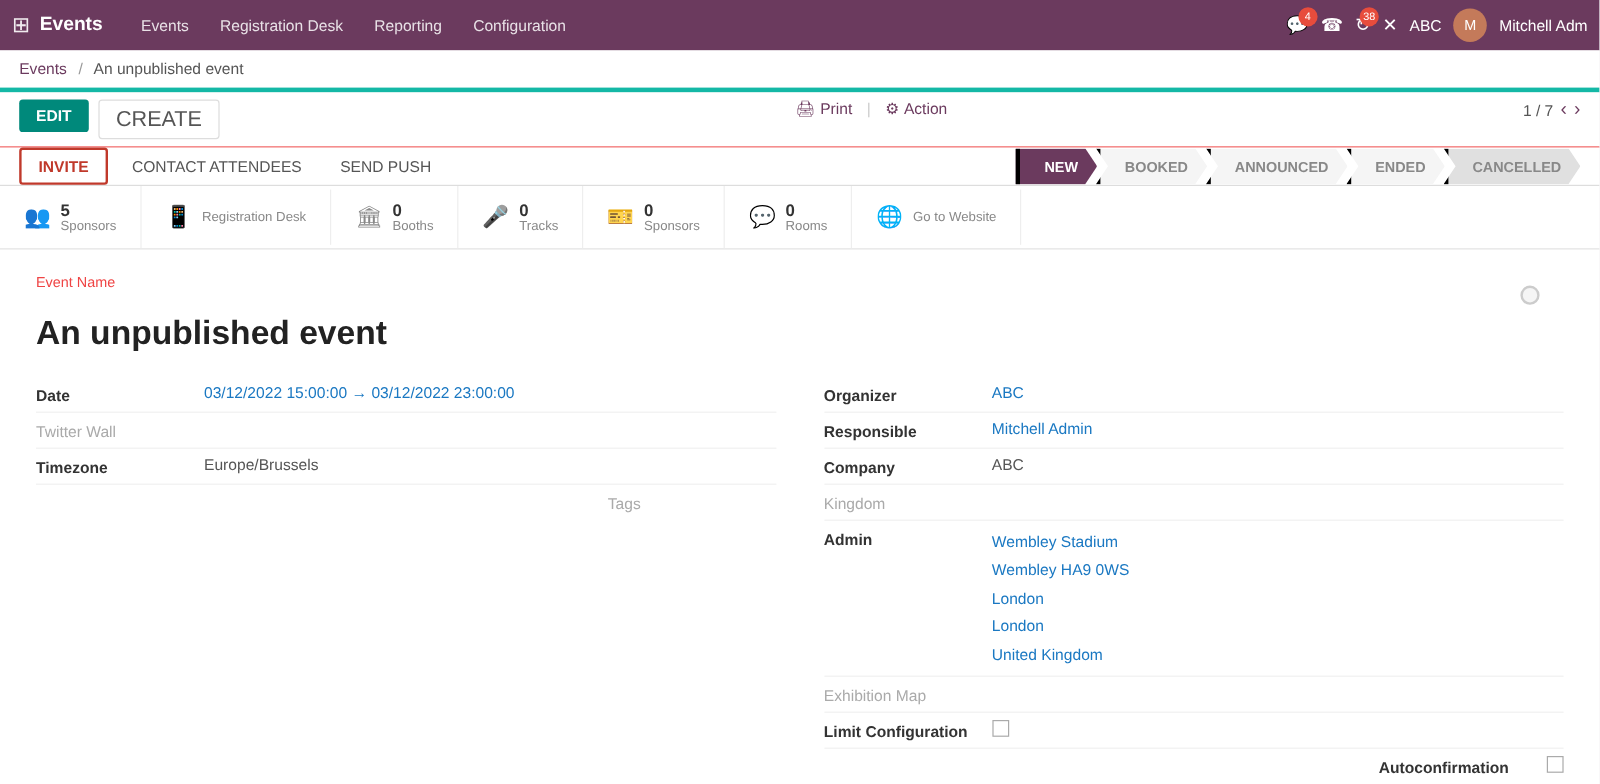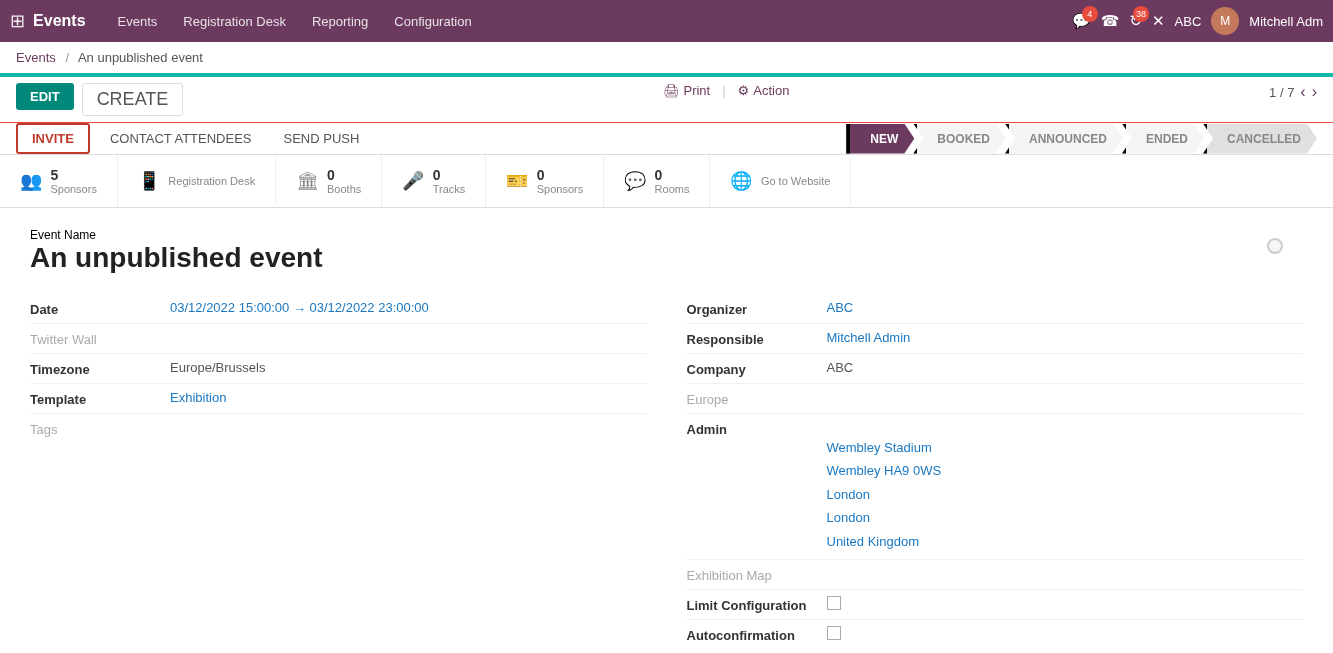--- a/index.html
+++ b/index.html
@@ -186,59 +186,59 @@
 
     
     .main-content {
       background: #fff;
       margin: 0;
       padding: 20px 30px;
     }
 
     .field-label-sm {
       font-size: 12px;
-      color: #000000;
-      margin-bottom: 0;
+      color: #ef4444;
+      margin-bottom: 20px;
     }
     .event-title {
       font-size: 28px;
       font-weight: bold;
       color: #222;
       margin-bottom: 20px;
     }
 
     .form-grid {
       display: grid;
       grid-template-columns: 1fr 1fr;
       gap: 0 40px;
     }
 
     .form-row {
       display: flex;
       align-items: flex-start;
       padding: 6px 0;
       border-bottom: 1px solid #f0f0f0;
     }
-    .form-row:last-child { border-bottom: none; }
+    .form-row:last-child { border-bottom: none; justify-content: flex-end; }
     .form-key {
       font-weight: bold;
       color: #333;
       width: 140px;
       min-width: 140px;
       font-size: 13px;
       padding-top: 2px;
     }
     .form-key.light { font-weight: normal; color: #aaa; }
     .form-val {
       color: #555;
       font-size: 13px;
     }
     .form-val.link { color: #1a78c2; cursor: pointer; }
 
-    .venue-block .form-val { line-height: 1.8; margin-top: 16px; }
+    .venue-block .form-val { line-height: 1.8; }
 
     .checkbox-box {
       width: 14px; height: 14px;
       border: 1px solid #aaa;
       display: inline-block;
       background: #fff;
     }
 
     .radio-circle {
       width: 16px; height: 16px;
@@ -386,44 +386,40 @@
       </div>
       <div class="form-row">
         <span class="form-key light">Twitter Wall</span>
         <span class="form-val"></span>
       </div>
       <div class="form-row">
         <span class="form-key">Timezone</span>
         <span class="form-val">Europe/Brussels</span>
       </div>
       <div class="form-row">
-        <span class="form-key">Template</span>
-        <span class="form-val link">Exhibition</span>
-      </div>
-      <div class="form-row">
         <span class="form-key light">Tags</span>
         <span class="form-val"></span>
       </div>
     </div>
 
     <div>
       <div class="form-row">
         <span class="form-key">Organizer</span>
         <span class="form-val link">ABC</span>
       </div>
       <div class="form-row">
         <span class="form-key">Responsible</span>
         <span class="form-val link">Mitchell Admin</span>
       </div>
       <div class="form-row">
         <span class="form-key">Company</span>
         <span class="form-val">ABC</span>
       </div>
       <div class="form-row">
-        <span class="form-key light">Europe</span>
+        <span class="form-key light">Kingdom</span>
         <span class="form-val"></span>
       </div>
       <div class="form-row venue-block">
         <span class="form-key">Admin</span>
         <div class="form-val">
           <div style="color:#1a78c2; cursor:pointer;">Wembley Stadium</div>
           <div style="color:#1a78c2;">Wembley HA9 0WS</div>
           <div style="color:#1a78c2;">London</div>
           <div style="color:#1a78c2;">London</div>
           <div style="color:#1a78c2;">United Kingdom</div>

